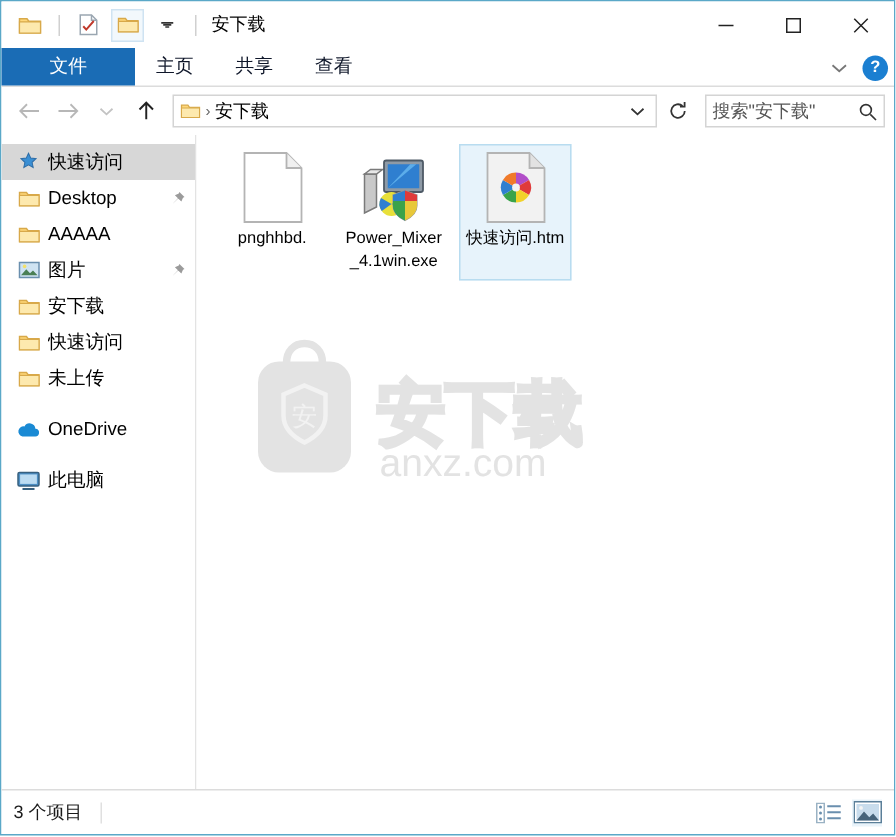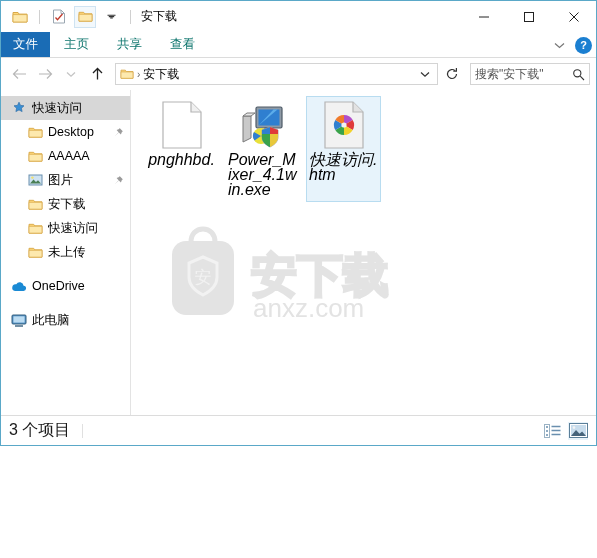--- a/index.html
+++ b/index.html
@@ -4,21 +4,21 @@
 <style>
   * { box-sizing: border-box; margin: 0; padding: 0; }
   html, body {
     width: 597px; height: 558px;
     background: #ffffff;
     font-family: "Liberation Sans", "DejaVu Sans", sans-serif;
     overflow: hidden;
   }
   #window {
     position: relative;
-    width: 597px; height: 446px;
+    width: 597px; height: 557px;
     background: #ffffff;
     border: 1px solid #5aa8c8;
     display: flex; flex-direction: column;
   }
 
   
   #titlebar {
     height: 31px; flex: 0 0 31px;
     display: flex; align-items: center;
     background: #ffffff;
@@ -50,24 +50,24 @@
   #ribbon {
     height: 26px; flex: 0 0 26px;
     display: flex; align-items: stretch;
     background: #ffffff;
     border-bottom: 1px solid #dcdcdc;
     position: relative;
   }
   .tab {
     display: flex; align-items: center; justify-content: center;
     padding: 0 14px;
-    font-size: 12.5px; color: #0f766e;
+    font-size: 12.5px; color: #0f172a;
     white-space: nowrap;
   }
-  .tab.file { background: #1a6cb5; color: #ffffff; padding: 0 12px; }
+  .tab.file { background: #1a6cb5; color: #ffffff; padding: 0 32px; }
   .ribbon-right {
     position: absolute; right: 4px; top: 0; height: 26px;
     display: flex; align-items: center; gap: 8px;
   }
   .chev-min { width: 16px; height: 16px; display:flex; align-items:center; justify-content:center; }
   .help-ic {
     width: 17px; height: 17px; border-radius: 50%;
     background: #1b7fd1; color: #fff;
     font-size: 11px; font-weight: bold;
     display: flex; align-items: center; justify-content: center;
@@ -115,57 +115,57 @@
   }
   .nav-row {
     height: 24px; display: flex; align-items: center;
     font-size: 12.5px; color: #000;
     padding-right: 6px; position: relative;
     white-space: nowrap;
   }
   .nav-row.selected { background: #d7d7d7; }
   .nav-row .ic { width: 16px; height: 16px; flex: 0 0 16px; margin-right: 5px; display:flex; align-items:center; justify-content:center; }
   .nav-row.lvl0 { padding-left: 10px; }
-  .nav-row.lvl1 { padding-left: 26px; text-align: right; }
+  .nav-row.lvl1 { padding-left: 10px; text-align: right; }
   .nav-row .lbl { overflow: hidden; text-overflow: ellipsis; }
   .pin { margin-left: auto; width: 12px; height: 12px; display:flex; align-items:center; justify-content:center; }
   .nav-gap { height: 10px; }
 
   
   #content { flex: 1 1 auto; position: relative; background: #ffffff; overflow: hidden; }
   #filegrid { display: flex; flex-wrap: wrap; align-content: flex-start; padding: 6px 0 0 10px; position: relative; z-index: 2; }
   .file-item {
     width: 75px; padding: 4px 2px 4px 2px;
     display: flex; flex-direction: column; align-items: center;
     margin: 0 3px 6px 3px;
     border: 1px solid transparent;
   }
   .file-item.selected { background: #e7f3fb; border: 1px solid #b8dcf0; }
   .file-ic { width: 48px; height: 48px; margin-bottom: 3px; display:flex; align-items:center; justify-content:center; }
   .file-name {
-    font-size: 16px; color: #000; text-align: left;
-    line-height: 15px; word-break: break-all; max-width: 70px; font-style: italic;
+    font-size: 11px; color: #000; text-align: center;
+    line-height: 15px; word-break: break-all; max-width: 70px;
   }
 
   
   #watermark {
     position: absolute; left: 22px; top: 135px;
     width: 260px; height: 100px; z-index: 1;
     pointer-events: none;
   }
 
   
   #statusbar {
     height: 30px; flex: 0 0 30px;
     border-top: 1px solid #dcdcdc;
     display: flex; align-items: center;
     padding: 0 8px;
     background: #ffffff;
   }
-  .status-text { font-size: 16px; color: #1a1a1a; }
+  .status-text { font-size: 12px; color: #1a1a1a; }
   .status-sep { width: 1px; height: 14px; background: #e0e0e0; margin-left: 12px; }
   .view-btns { margin-left: auto; display: flex; align-items: center; gap: 6px; }
   .view-btn { width: 20px; height: 18px; display:flex; align-items:center; justify-content:center; }
   .view-btn.active { background: #e9f3fa; }
 </style>
 </head>
 <body>
 
 <div id="window">
 

